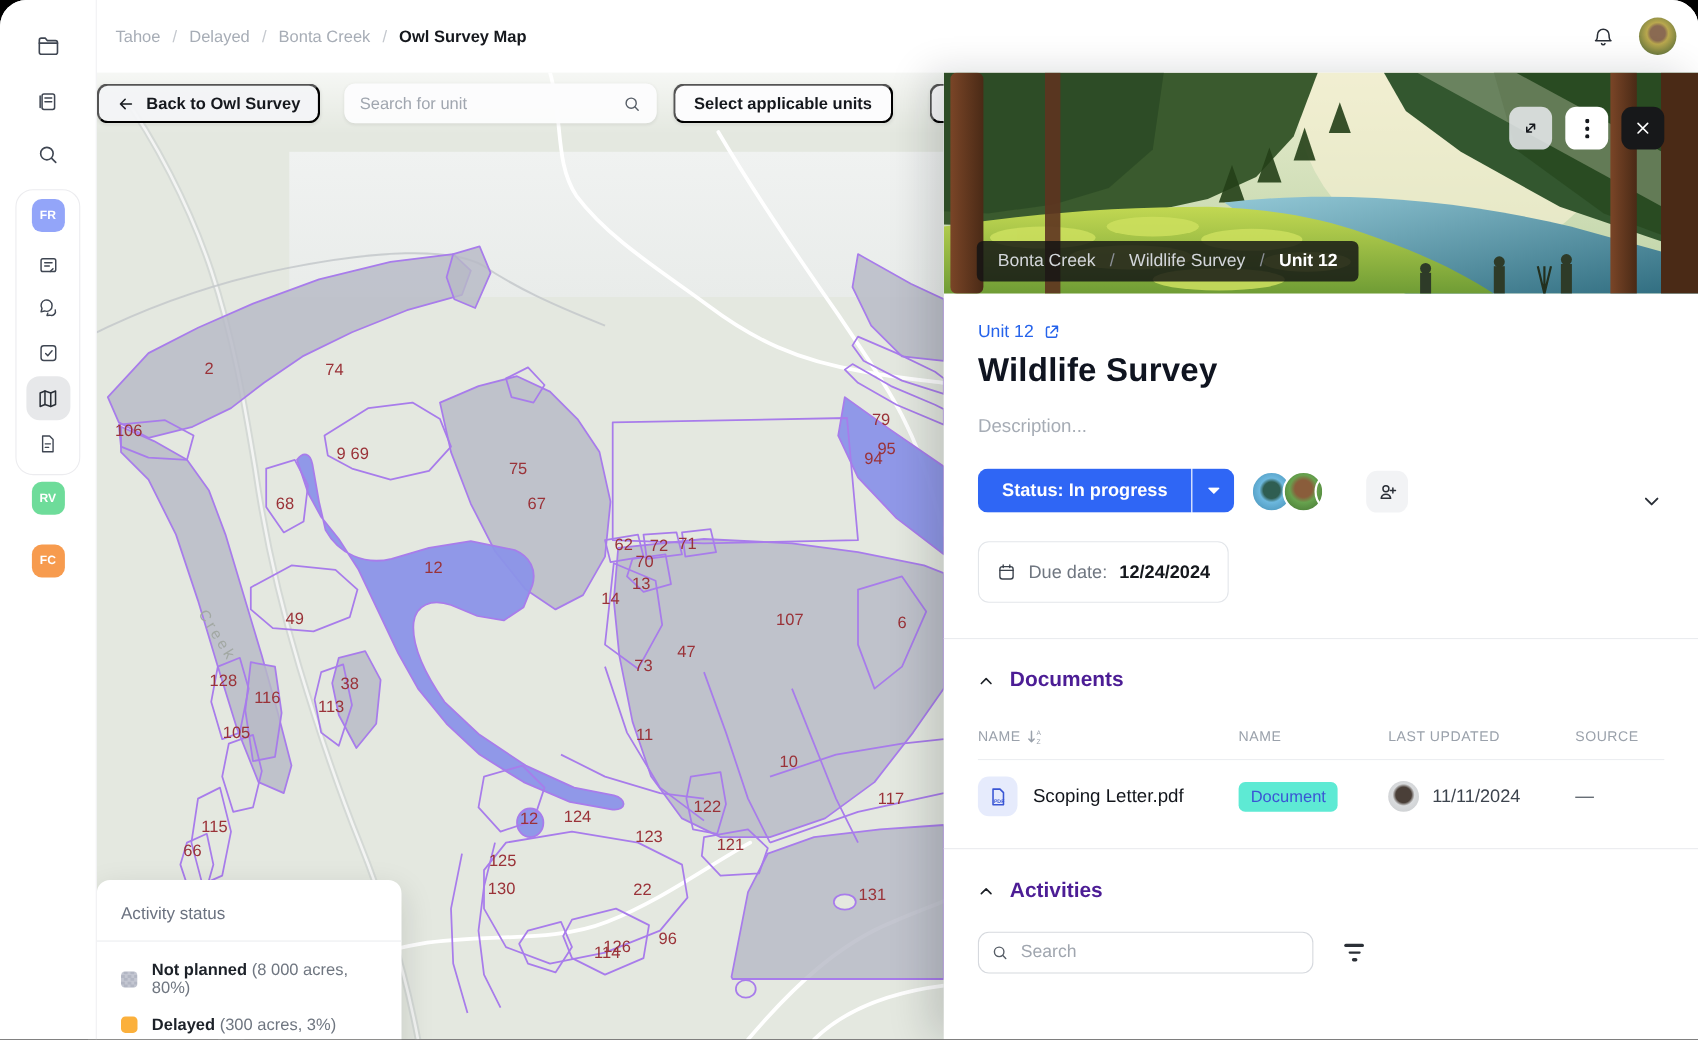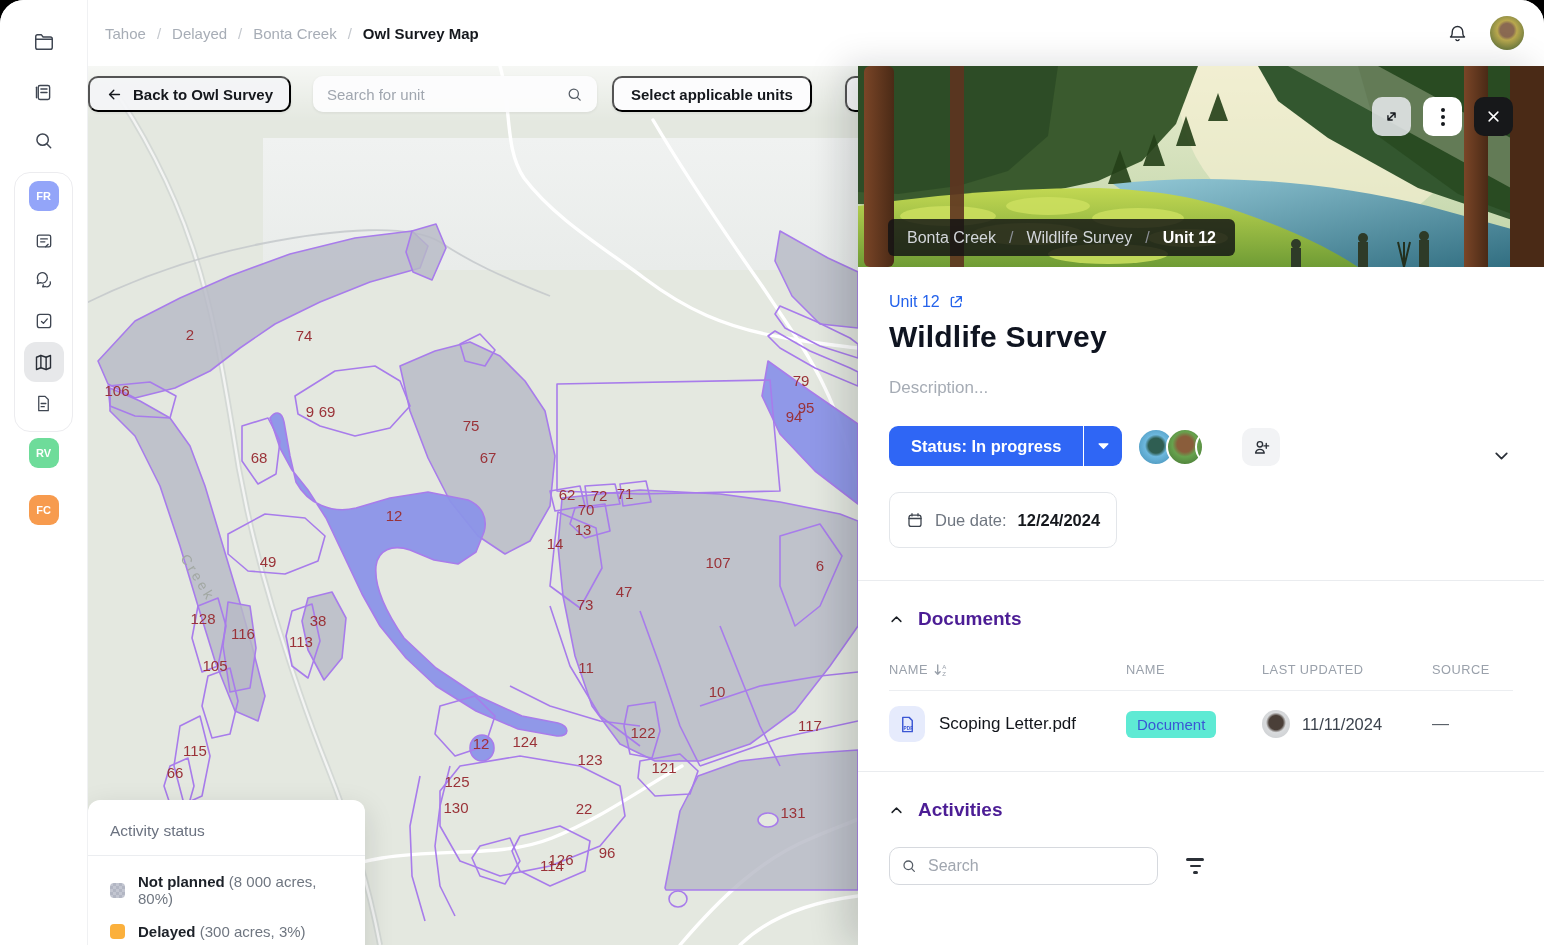--- a/index.html
+++ b/index.html
@@ -110,21 +110,21 @@
   .pdfic { width:36px; height:36px; border-radius:10px; background:#e6ebfc; display:flex; align-items:center;
            justify-content:center; }
   .tag { display:inline-block; background:#5eead4; color:#3a56d4; font-size:15px; font-weight:500;
          border-radius:6px; padding:5px 11px; }
   .ucell { display:flex; align-items:center; gap:12px; color:#3c434d; font-size:16.5px; }
   .av-doc { width:28px; height:28px; border-radius:50%;
             background:radial-gradient(circle at 50% 45%, #4a3f38 0 34%, #d9dbdd 48%, #c7cacd 100%); }
   .srccell { color:#565d66; }
 
   .search-row { margin-top:26px; display:flex; align-items:center; gap:28px; }
-  .srch { position:relative; width:269px; }
+  .srch { position:relative; width:305px; }
   .srch input { width:100%; height:38px; border:1.5px solid #d6d9de; border-radius:10px; padding:0 12px 0 38px;
                 font-size:16px; color:#2a2f36; outline:none; background:#fff; font-family:"Liberation Sans",sans-serif; }
   .srch input::placeholder { color:#a0a6af; }
   .srch .mag { position:absolute; left:12px; top:50%; transform:translateY(-50%); display:flex; }
   .filterbtn { display:flex; flex-direction:column; gap:4px; align-items:center; cursor:pointer; }
   .filterbtn i { display:block; height:2.4px; background:#2b3037; border-radius:2px; }
 </style>
 </head>
 <body>
 

